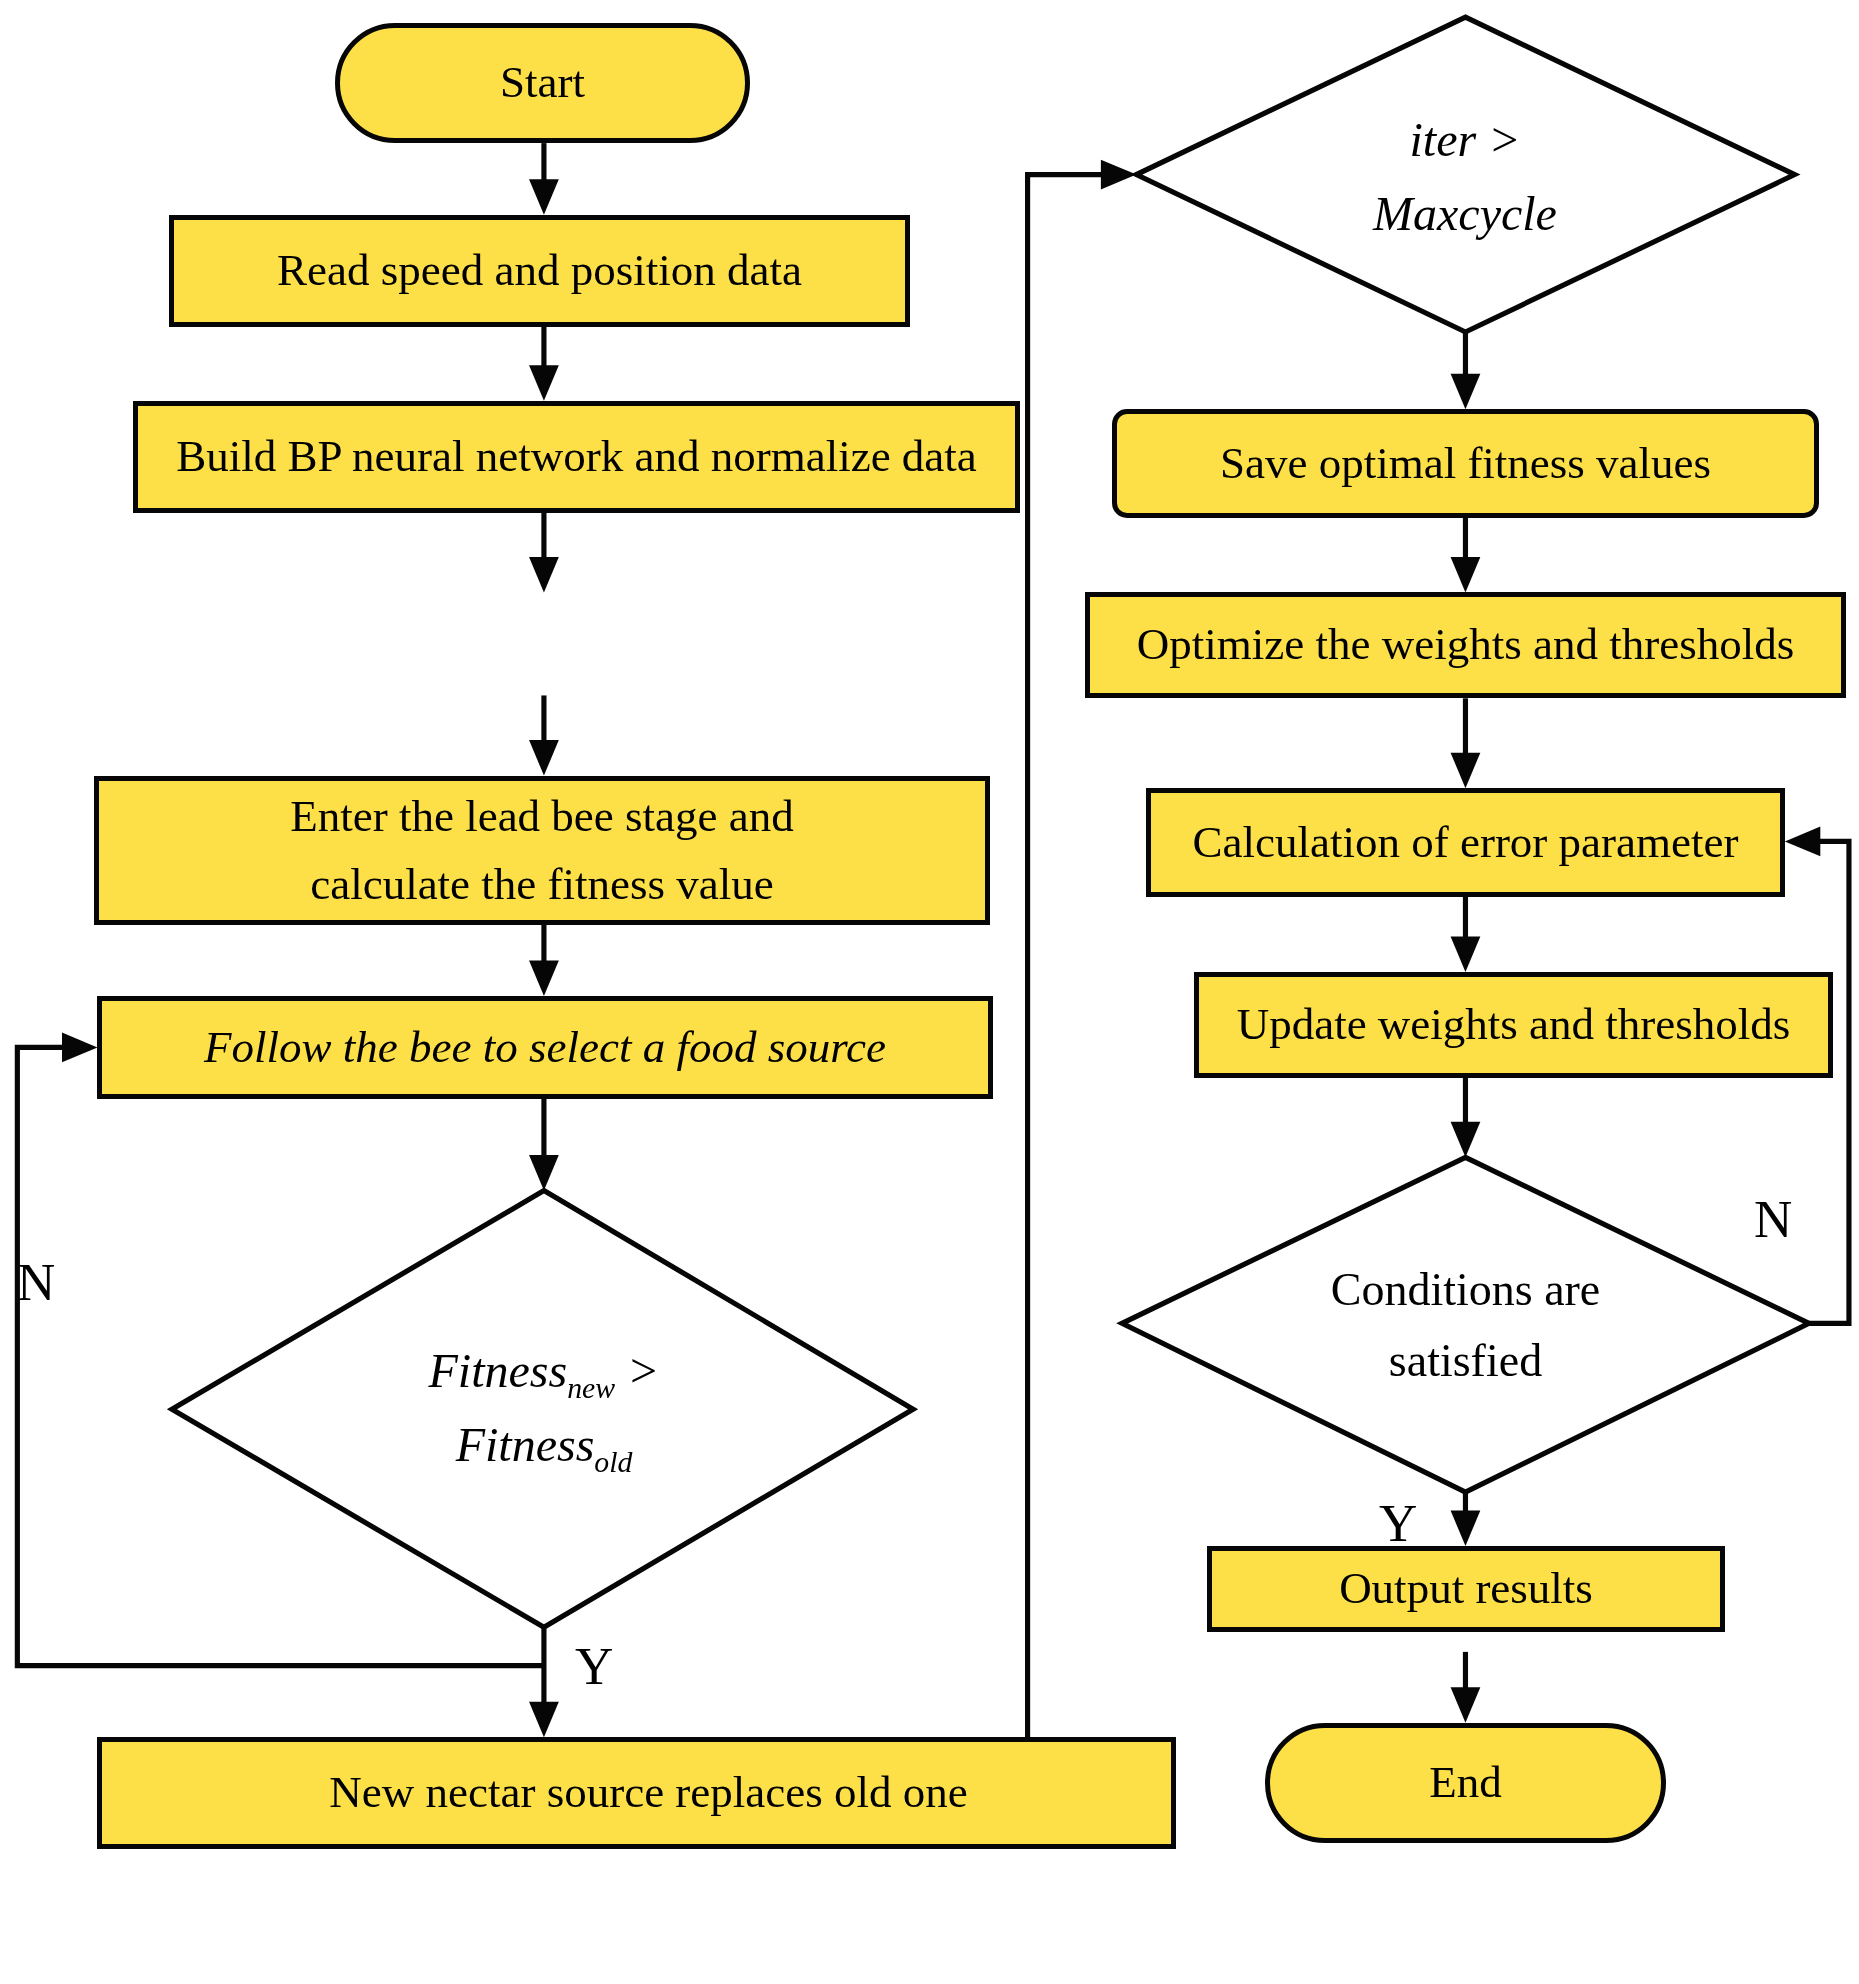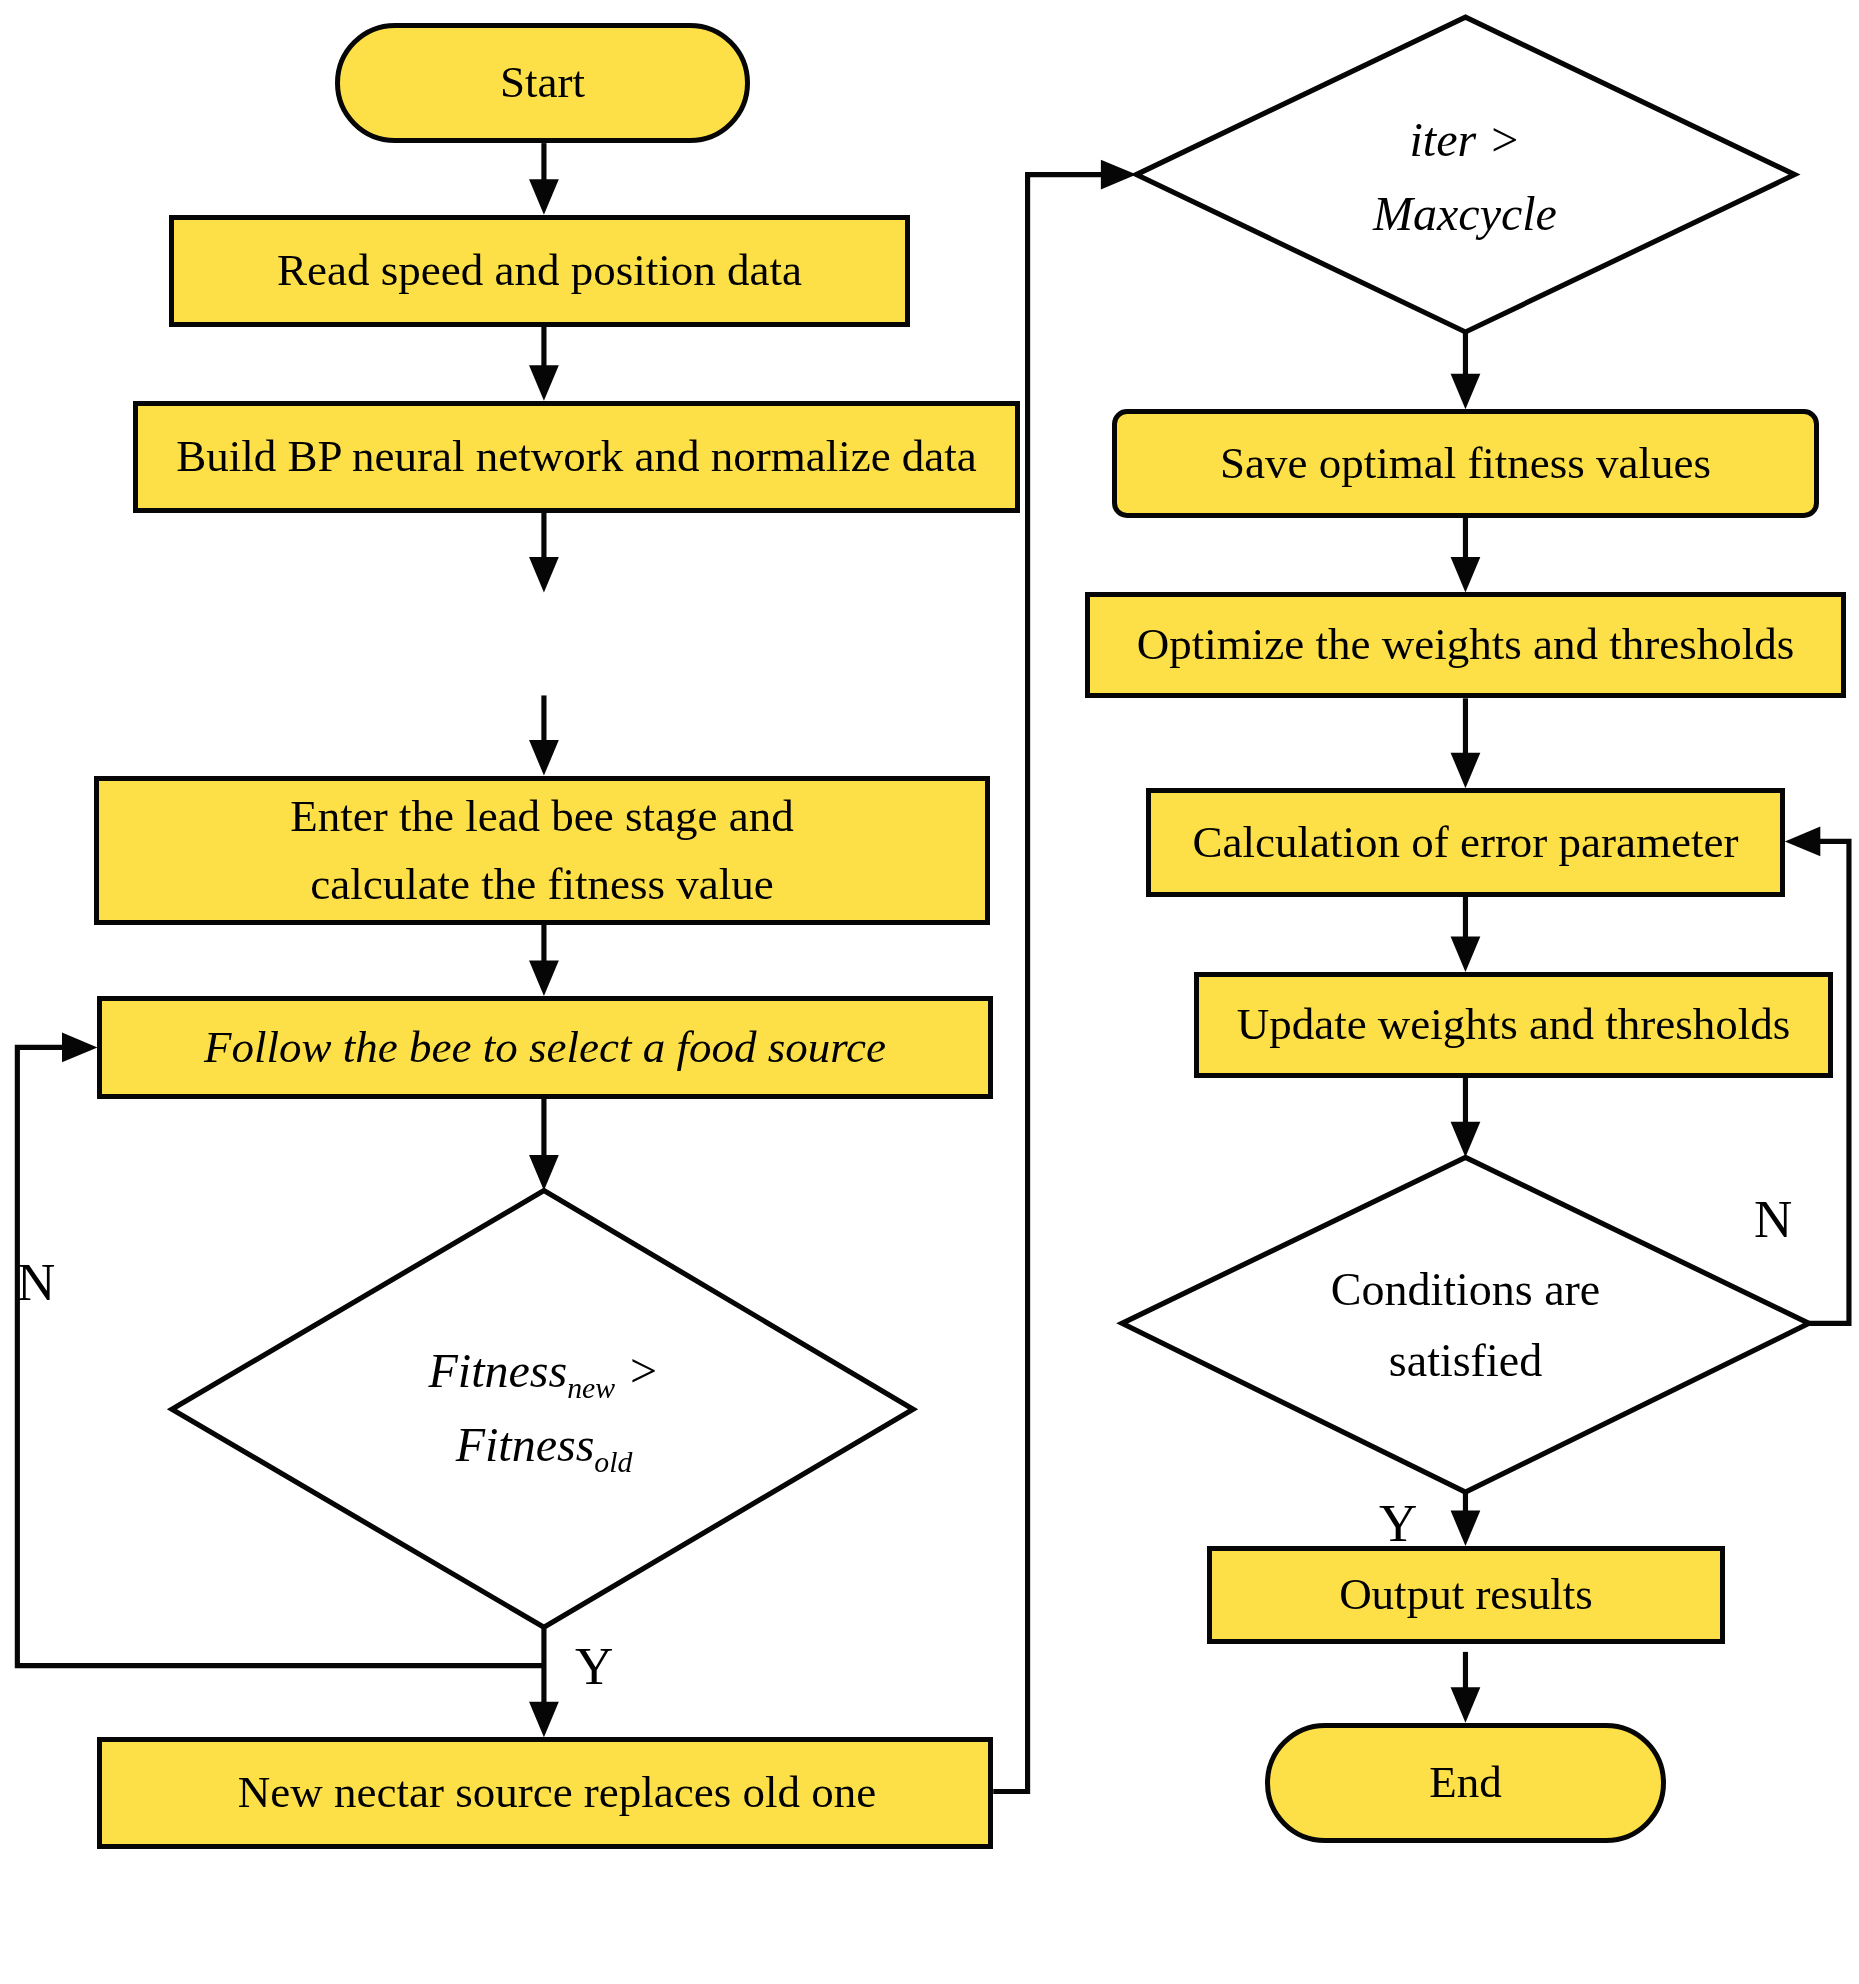--- a/index.html
+++ b/index.html
@@ -144,41 +144,41 @@
     <span>
       <span>Enter the lead bee stage and</span><br>
       <span>calculate the fitness value</span>
     </span>
   </div>
 
   <div class="node" style="left:97px;top:996px;width:896px;height:103px;font-style:italic;">
     <span>Follow the bee to select a food source</span>
   </div>
 
-  <div class="node" style="left:97px;top:1737px;width:896px;height:112px;padding-left:24px;">
+  <div class="node" style="left:97px;top:1737px;width:1079px;height:112px;padding-left:24px;">
     <span>New nectar source replaces old one</span>
   </div>
 
   <div class="node" style="left:1112px;top:409px;width:707px;height:109px;border-radius:15px;">
     <span>Save optimal fitness values</span>
   </div>
 
   <div class="node" style="left:1085px;top:592px;width:761px;height:106px;">
     <span>Optimize the weights and thresholds</span>
   </div>
 
   <div class="node" style="left:1146px;top:788px;width:639px;height:109px;">
     <span>Calculation of error parameter</span>
   </div>
 
   <div class="node" style="left:1194px;top:972px;width:639px;height:106px;">
     <span>Update weights and thresholds</span>
   </div>
 
-  <div class="node" style="left:1207px;top:1546px;width:518px;height:98px;">
+  <div class="node" style="left:1207px;top:1546px;width:518px;height:86px;">
     <span>Output results</span>
   </div>
 
   <div class="node terminator" style="left:1265px;top:1723px;width:401px;height:120px;">
     <span>End</span>
   </div>
 
   <div class="dlabel italic" style="left:258px;top:1282px;width:572px;height:252px;">
     <div>
       <span>Fitness</span><sub>new</sub><span>&nbsp;&gt;</span>

